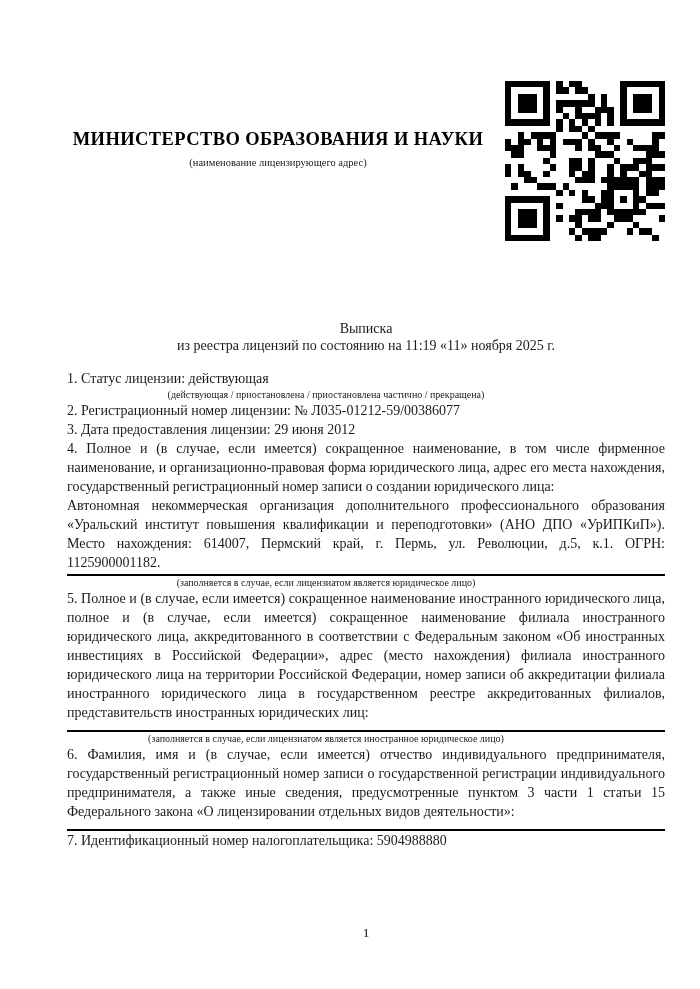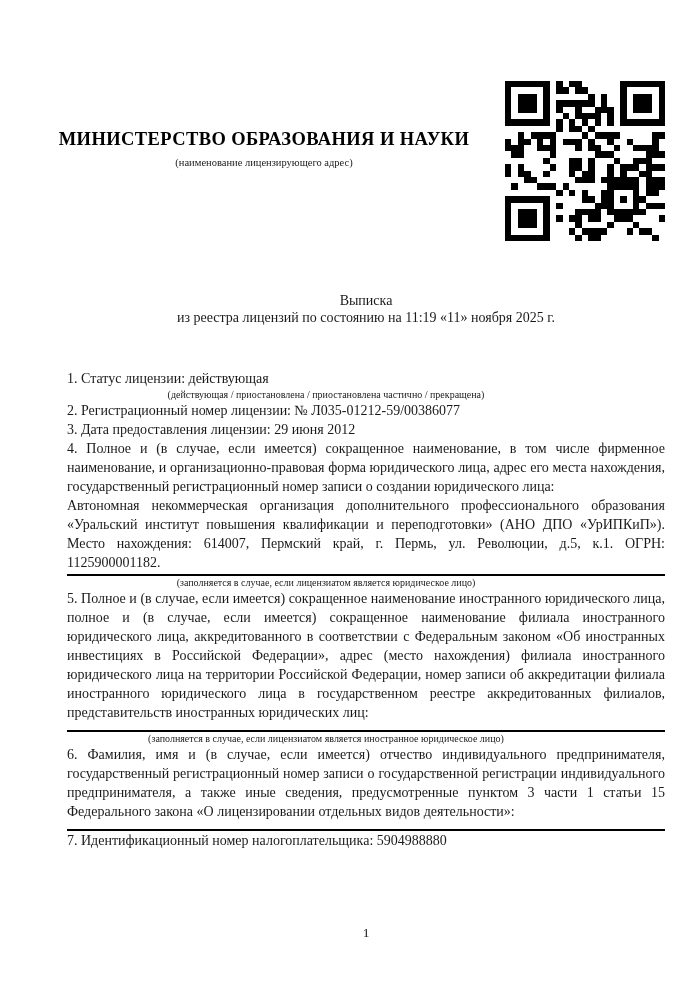--- a/index.html
+++ b/index.html
@@ -1,24 +1,24 @@
 <!DOCTYPE html>
 <html lang="ru"><head>
 <meta charset="utf-8">
 <style>
   html,body{margin:0;padding:0;background:#ffffff;}
   .page{
     position:relative;width:700px;height:989px;background:#ffffff;overflow:hidden;
     color:#1a1a1a;font-family:"Liberation Serif","DejaVu Serif",serif;
   }
-  .header-text{position:absolute;left:24px;top:126px;width:480px;text-align:center;color:#000;}
+  .header-text{position:absolute;left:38px;top:126px;width:480px;text-align:center;color:#000;}
   .h-line{font-weight:bold;font-size:18.5px;line-height:26px;letter-spacing:.4px;}
   .h-cap{font-size:10.5px;line-height:14px;margin-top:4px;font-weight:normal;color:#1a1a1a;}
   .qr{position:absolute;left:505px;top:80px;width:160px;height:162px;}
-  .title-block{position:absolute;left:67px;top:292px;width:598px;text-align:center;
+  .title-block{position:absolute;left:67px;top:320px;width:598px;text-align:center;
     font-size:14px;line-height:17px;}
   .content{position:absolute;left:67px;top:369px;width:598px;font-size:14px;line-height:19px;}
   .content p{margin:0;}
   .just{text-align:justify;}
   .cap{font-size:10px;line-height:13px;text-align:center;padding-right:80px;margin:0;}
   .cap-tight{margin-top:2px;}
   .rule{height:0;border-bottom:2px solid #000;margin-top:2px;}
   .rule.gap{margin-top:8px;}
   .mt10{margin-top:10px}.mt13{margin-top:13px}.mt14{margin-top:14px}
   .mt15{margin-top:15px}.mt17{margin-top:17px}.mt18{margin-top:18px}

